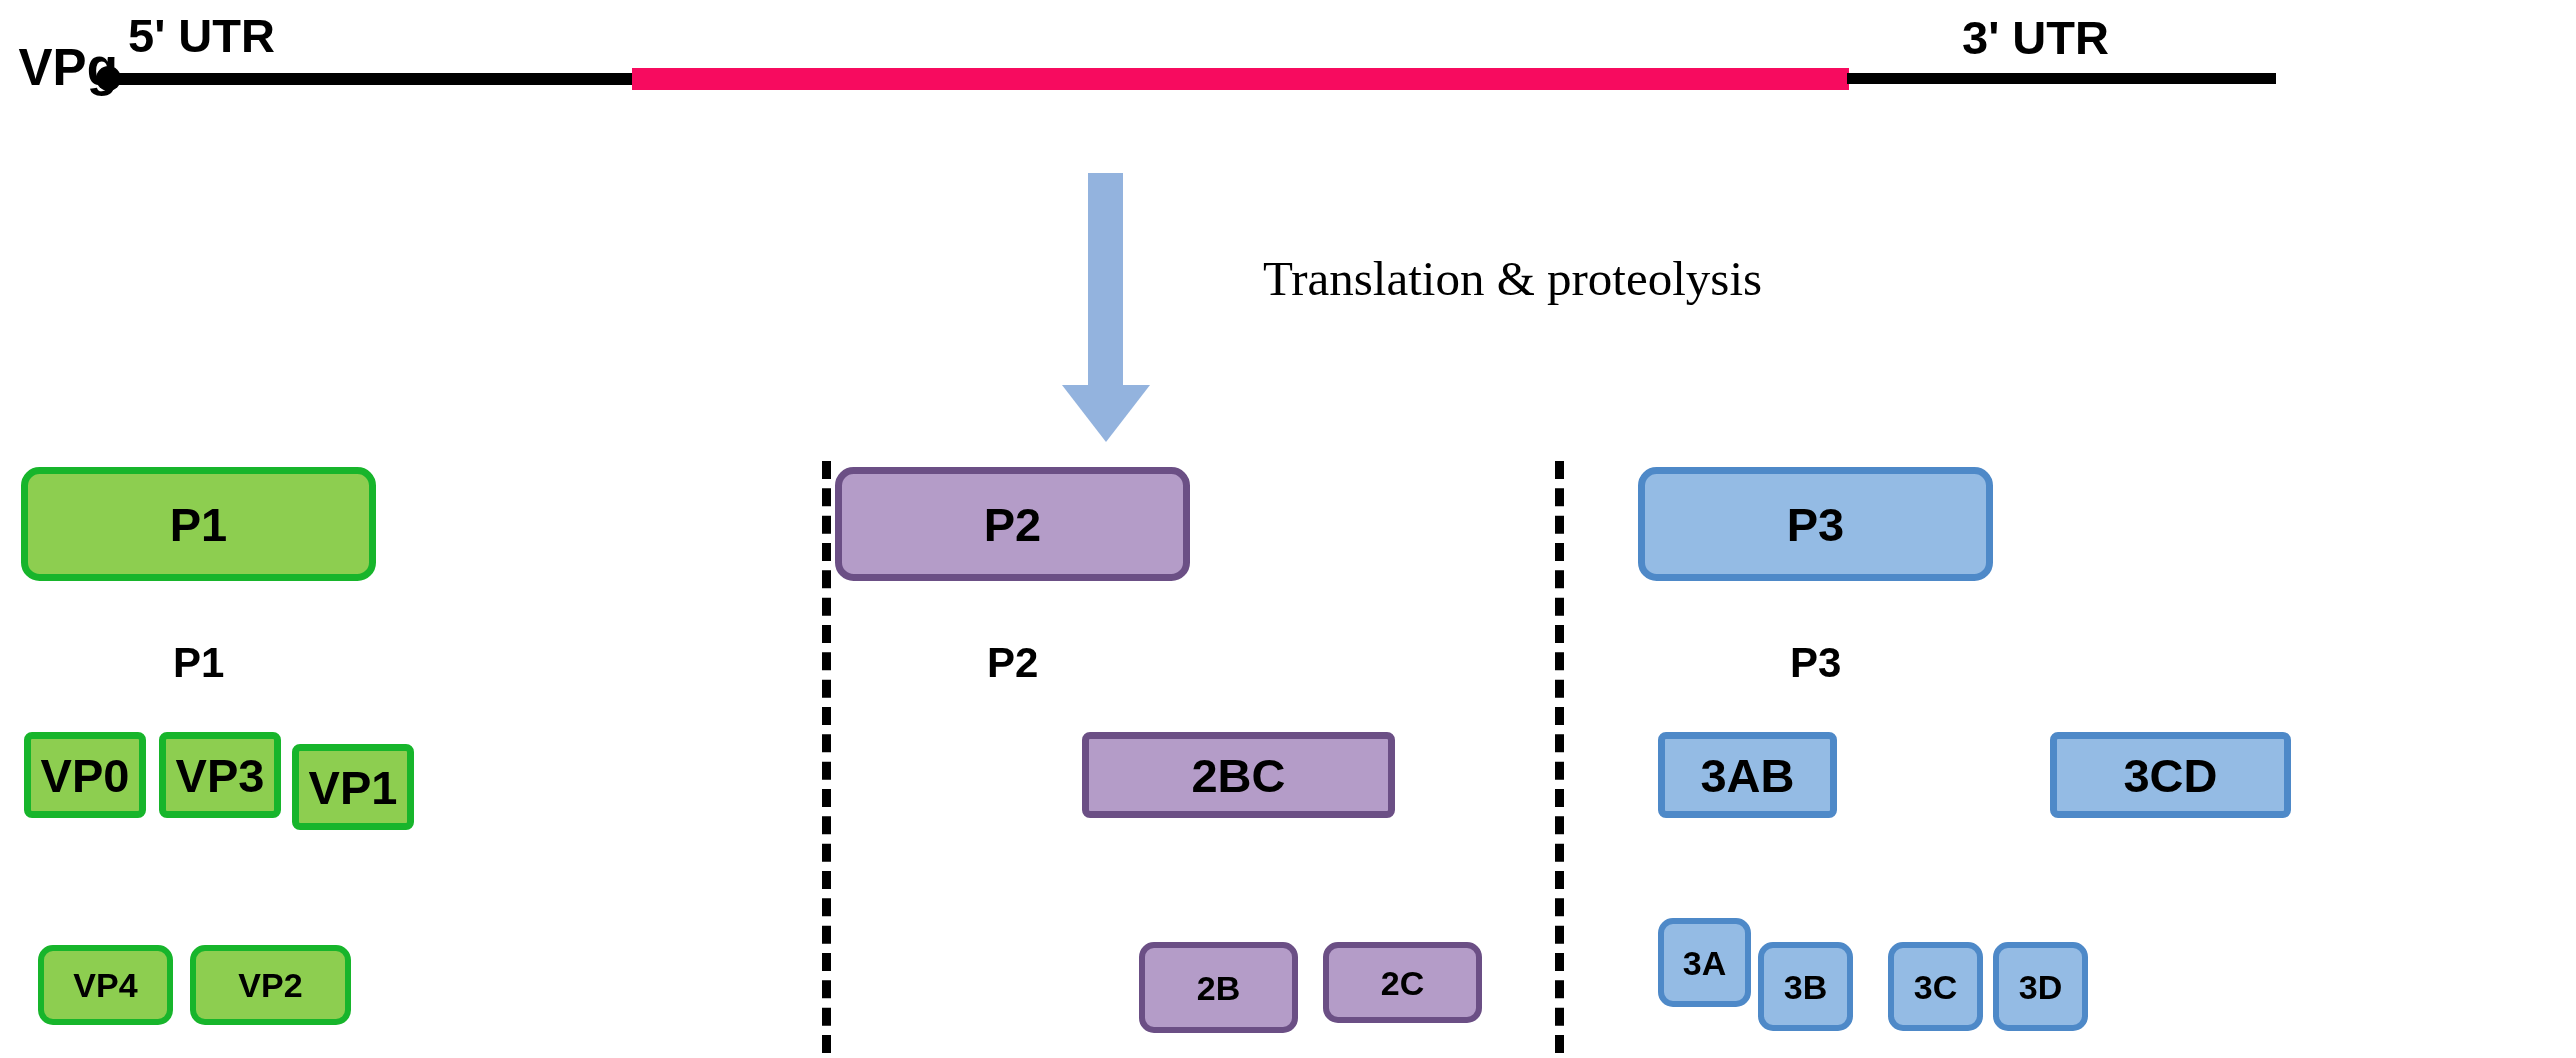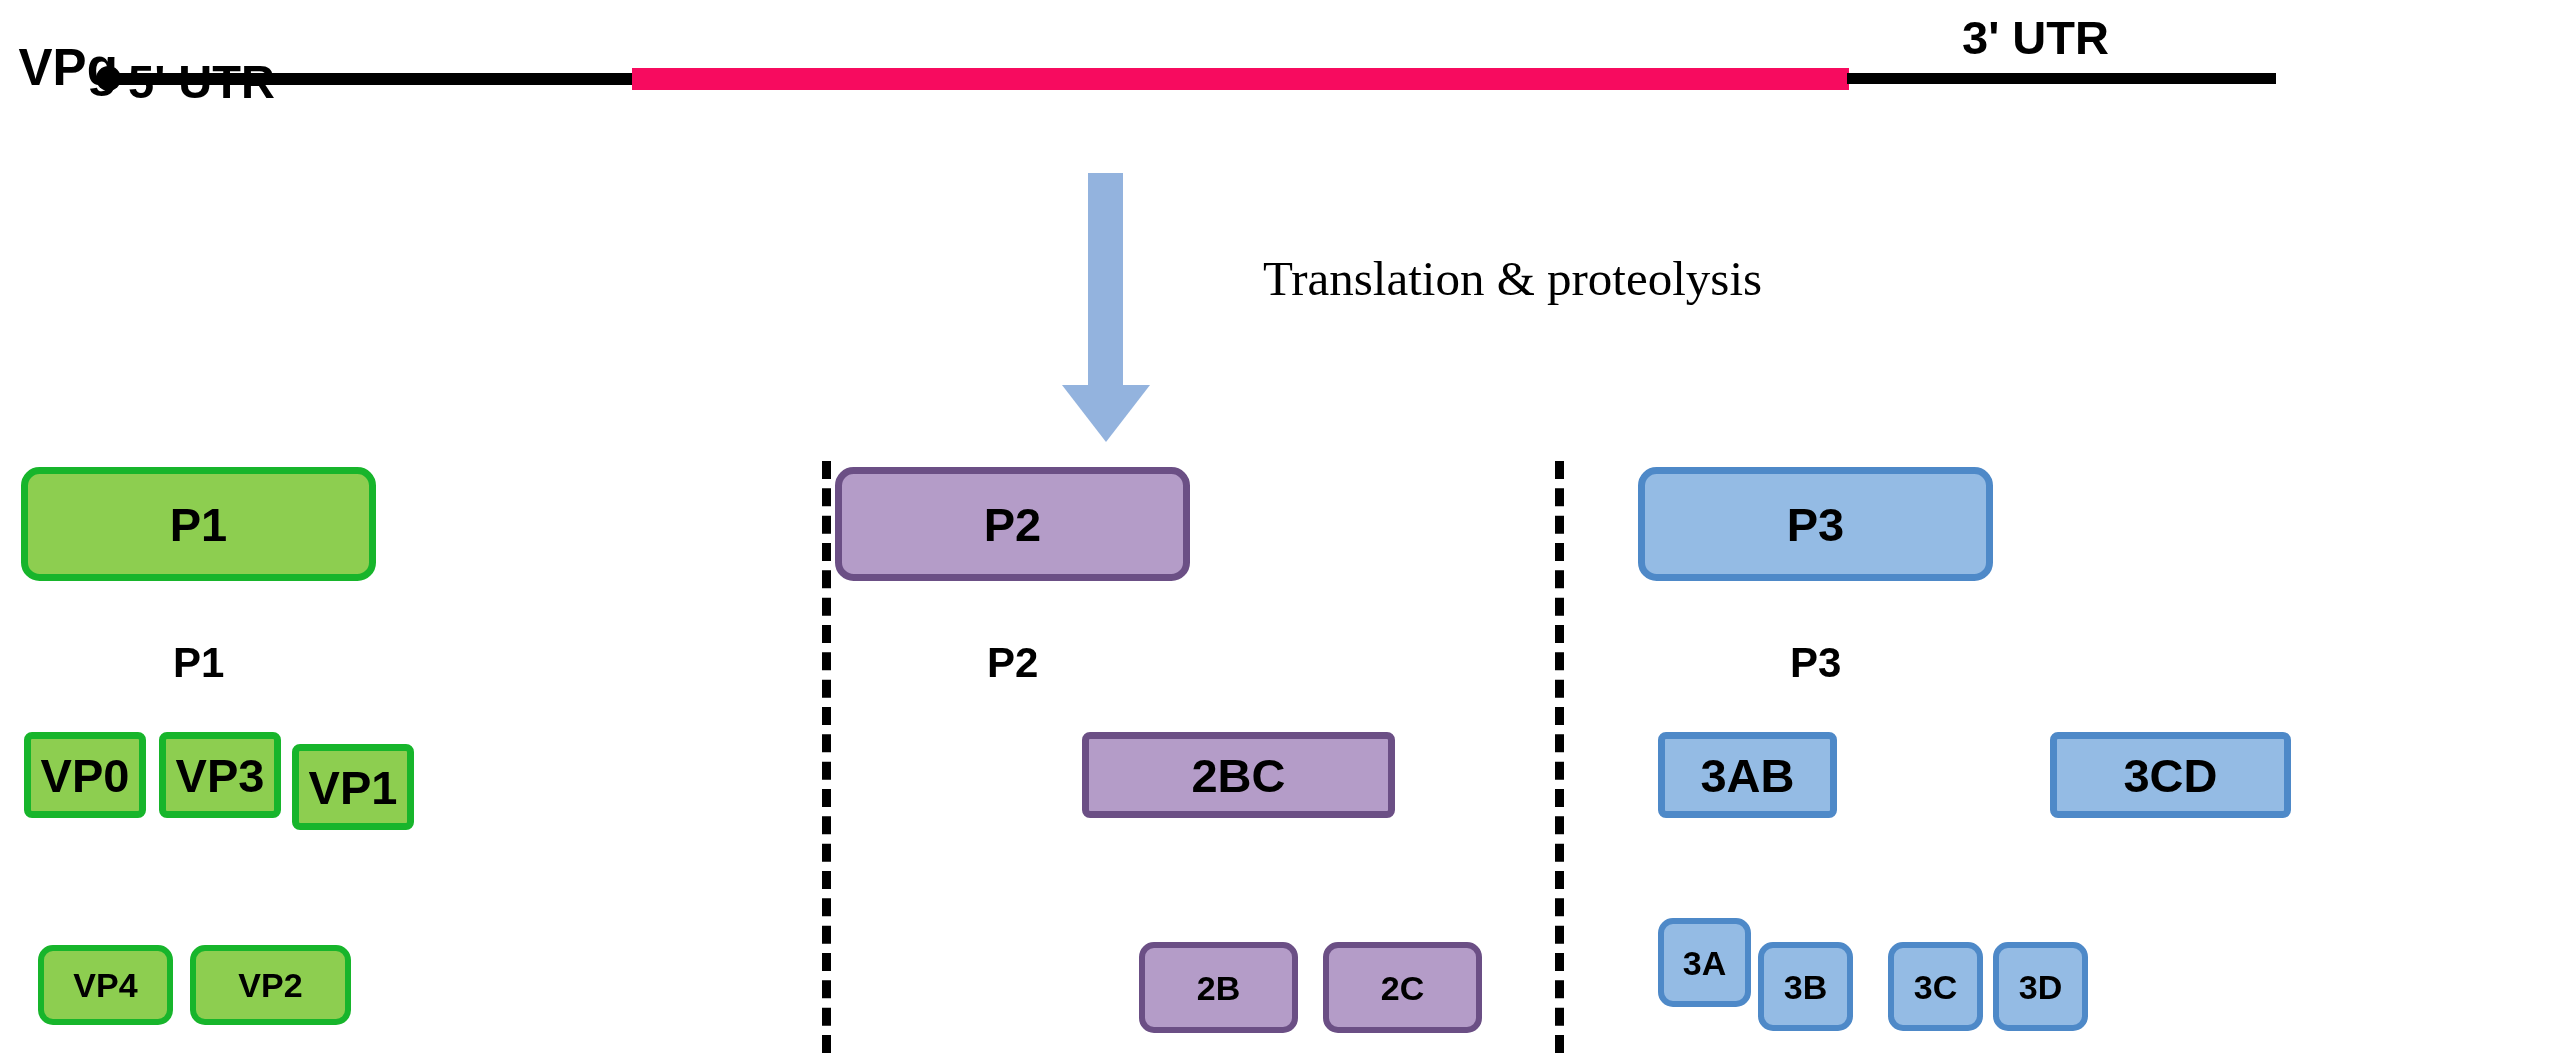--- a/index.html
+++ b/index.html
@@ -23,21 +23,21 @@
 
   
   .genome-label {
     font-weight: bold;
     color: #000000;
     white-space: nowrap;
     line-height: 1;
   }
   #vpg-label     { left: 18.6px;   top: 42px;  font-size: 51px; }
   #polya-label   { left: 2282px; top: 44px;  font-size: 49px; }
-  #utr5-label    { left: 128px;  top: 12px;  font-size: 47px; margin-top: 46px; }
+  #utr5-label    { left: 128px;  top: 12px;  font-size: 47px; }
   #utr3-label    { left: 1962px; top: 13.5px;  font-size: 47px; text-align: right; }
   #rna-label     { left: 1048px; top: 6.8px;   font-size: 49px; }
 
   #vpg-dot {
     left: 96px; top: 66px;
     width: 25px; height: 25px;
     border-radius: 50%;
     background: #000000;
   }
   #genome-line-left {
@@ -160,21 +160,21 @@
 
   <div class="abs pbox tier-2 purple" style="left:1082px; top:732px; width:313px; height:86px;">2BC</div>
 
   <div class="abs pbox tier-2 blue" style="left:1658px; top:732px; width:179px; height:86px;">3AB</div>
   <div class="abs pbox tier-2 blue" style="left:2050px; top:732px; width:241px; height:86px;">3CD</div>
 
   <div class="abs pbox tier-3 green" style="left:38px;   top:945px; width:135px; height:80px;">VP4</div>
   <div class="abs pbox tier-3 green" style="left:190px;  top:945px; width:161px; height:80px;">VP2</div>
 
   <div class="abs pbox tier-3 purple" style="left:1139px; top:942px; width:159px; height:91px;">2B</div>
-  <div class="abs pbox tier-3 purple" style="left:1323px; top:942px; width:159px; height:91px;text-align:right;">2C</div>
+  <div class="abs pbox tier-3 purple" style="left:1323px; top:942px; width:159px; height:81px;text-align:right;">2C</div>
 
   <div class="abs pbox tier-3 blue" style="left:1658px; top:918px; width:93px; height:89px;">3A</div>
   <div class="abs pbox tier-3 blue" style="left:1758px; top:942px; width:95px; height:89px;">3B</div>
   <div class="abs pbox tier-3 blue" style="left:1888px; top:942px; width:95px; height:89px;">3C</div>
   <div class="abs pbox tier-3 blue" style="left:1993px; top:942px; width:95px; height:89px;">3D</div>
 
 </div>
 
 
 </body></html>

